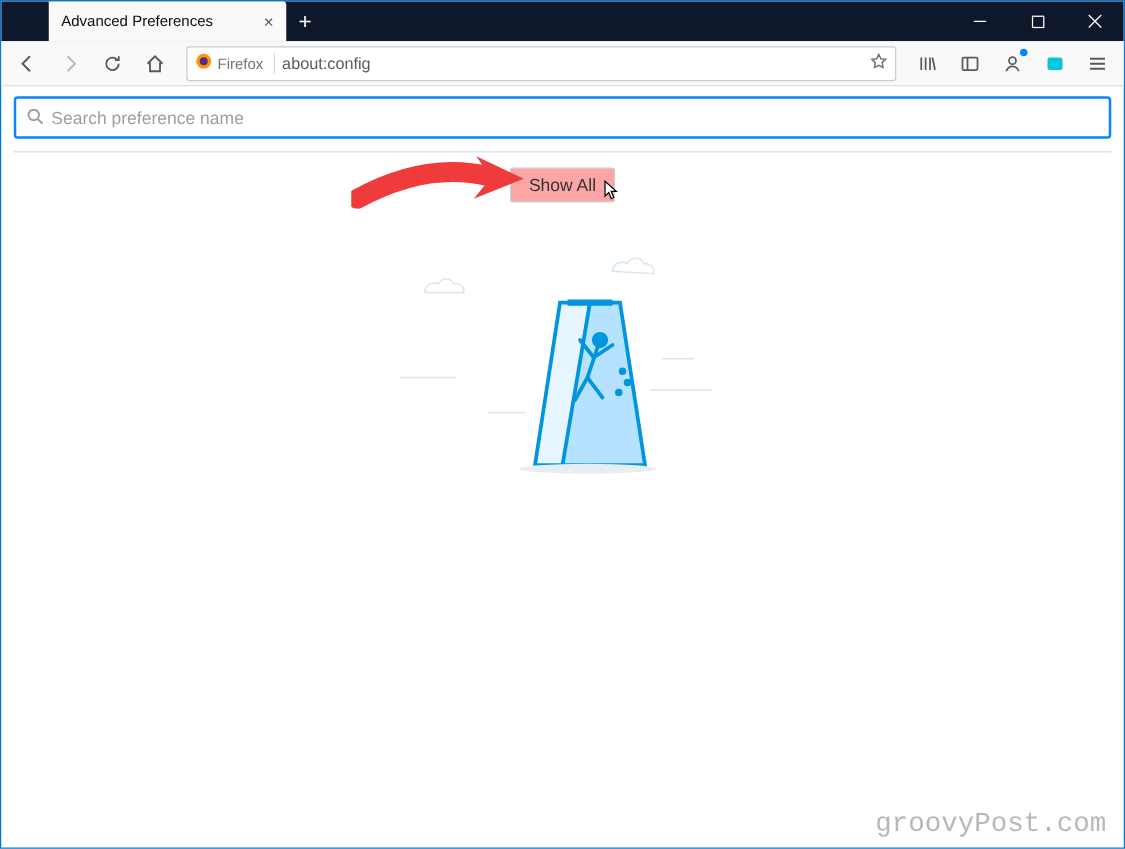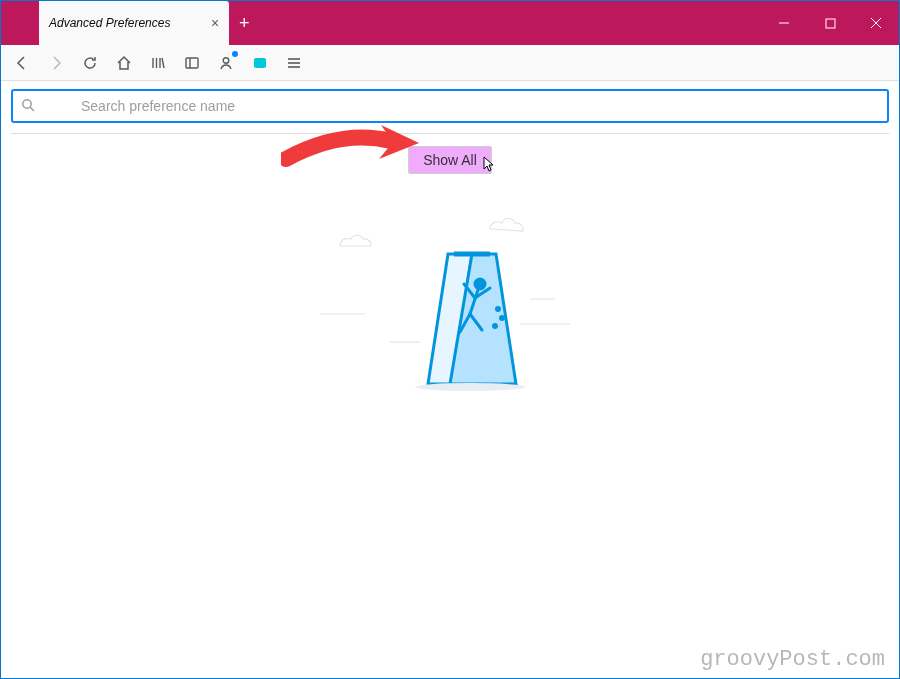--- a/index.html
+++ b/index.html
@@ -7,25 +7,24 @@
   font-family: "Segoe UI", Tahoma, sans-serif;
   font-size: 13px;
   background: #fff;
   width: 900px;
   height: 679px;
   overflow: hidden;
   border: 1px solid #0078d7;
   position: relative;
 }
 .titlebar {
-  height: 44px;
-  background: #be185d;
+  height: 32px;
+  background: #0f172a;
   display: flex;
   align-items: stretch;
-  font-style: italic;
 }
 .tab {
   background: #f9f9fa;
   border-top-right-radius: 3px;
   display: flex;
   align-items: center;
   padding: 0 10px;
   min-width: 190px;
   margin-left: 38px;
   gap: 8px;
@@ -102,33 +101,32 @@
   display: flex;
   align-items: center;
   padding: 0 8px;
   gap: 6px;
 }
 .searchwrap input {
   border: none; outline: none;
   flex: 1;
   font-size: 14px;
   color: #333;
-  margin-left: 40px;
 }
 .searchwrap input::placeholder { color: #9e9e9e; }
 .divider {
   border-bottom: 1px solid #ddd;
   margin: 10px 0 0 0;
 }
 .showall {
   margin: 12px auto 0 auto;
   display: inline-block;
   padding: 5px 14px;
   font-size: 14px;
-  background: #f0abfc;
+  background: #fca5a5;
   border: 1px solid #cfcfcf;
   border-radius: 2px;
   cursor: pointer;
   color: #333;
   position: relative;
 }
 .cursor-pointer {
   position: absolute;
   right: -6px; bottom: -4px;
 }
@@ -206,20 +204,37 @@
         <path d="M13 2v3h-3"></path>
       </svg>
   </div>
   <div class="tbtn">
     <svg width="16" height="16" viewBox="0 0 16 16" fill="none" stroke="#5a5a5a" stroke-width="1.5">
         <path d="M2 8 8 2l6 6"></path>
         <path d="M4 7v7h8V7"></path>
       </svg>
   </div>
 
+  <div class="urlbar">
+    <div class="identity">
+      <span>
+        <svg width="14" height="14" viewBox="0 0 14 14">
+            <circle cx="7" cy="7" r="6" fill="#ff9500"></circle>
+            <circle cx="7" cy="7" r="3.2" fill="#5b2a86"></circle>
+          </svg>
+      </span>
+      <span class="identity-label">Firefox</span>
+    </div>
+    <span class="url-text">about:config</span>
+    <span class="star">
+      <svg width="14" height="14" viewBox="0 0 14 14" fill="none" stroke="#737373" stroke-width="1.2">
+          <path d="M7 1.5l1.7 3.5 3.8.5-2.8 2.6.7 3.8L7 10.2 3.6 11.9l.7-3.8L1.5 5.5l3.8-.5z"></path>
+        </svg>
+    </span>
+  </div>
 
   <div class="tbtn">
     <svg width="16" height="16" viewBox="0 0 16 16" stroke="#5a5a5a" stroke-width="1.4">
         <line x1="3" y1="3" x2="3" y2="13"></line>
         <line x1="6.5" y1="3" x2="6.5" y2="13"></line>
         <line x1="10" y1="3" x2="10" y2="13"></line>
         <line x1="12" y1="3" x2="14" y2="13"></line>
       </svg>
   </div>
   <div class="tbtn">

